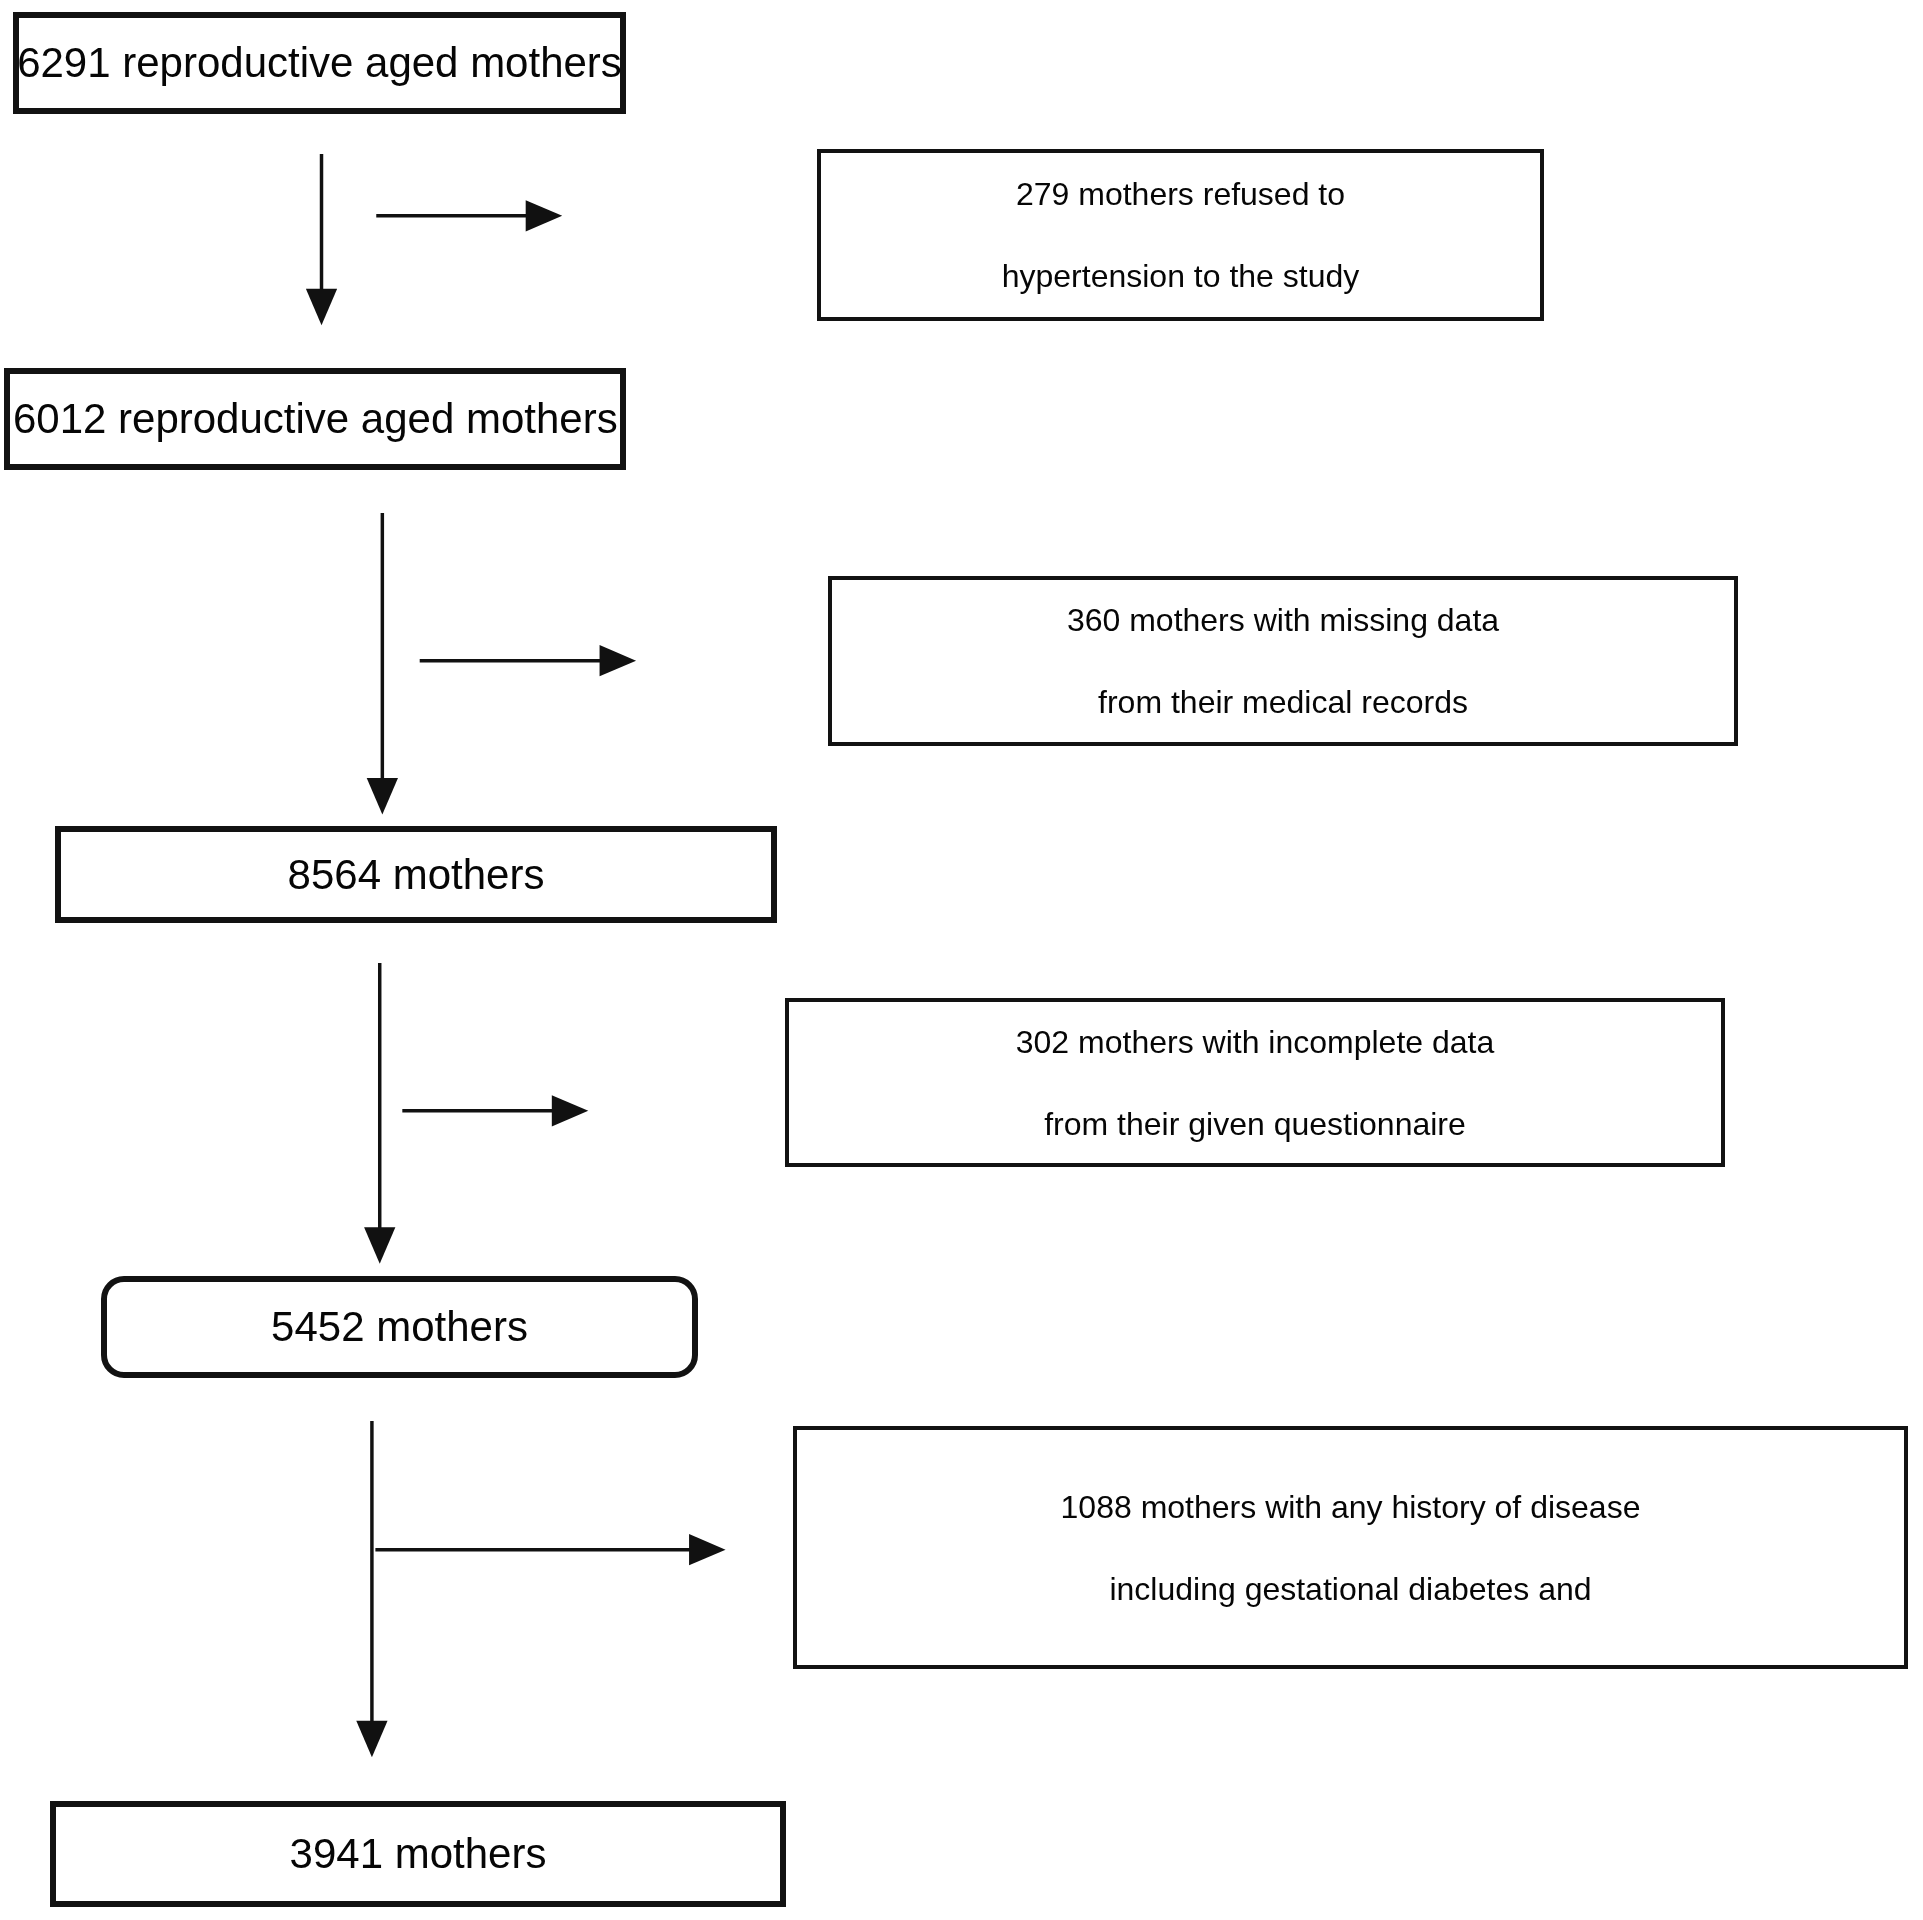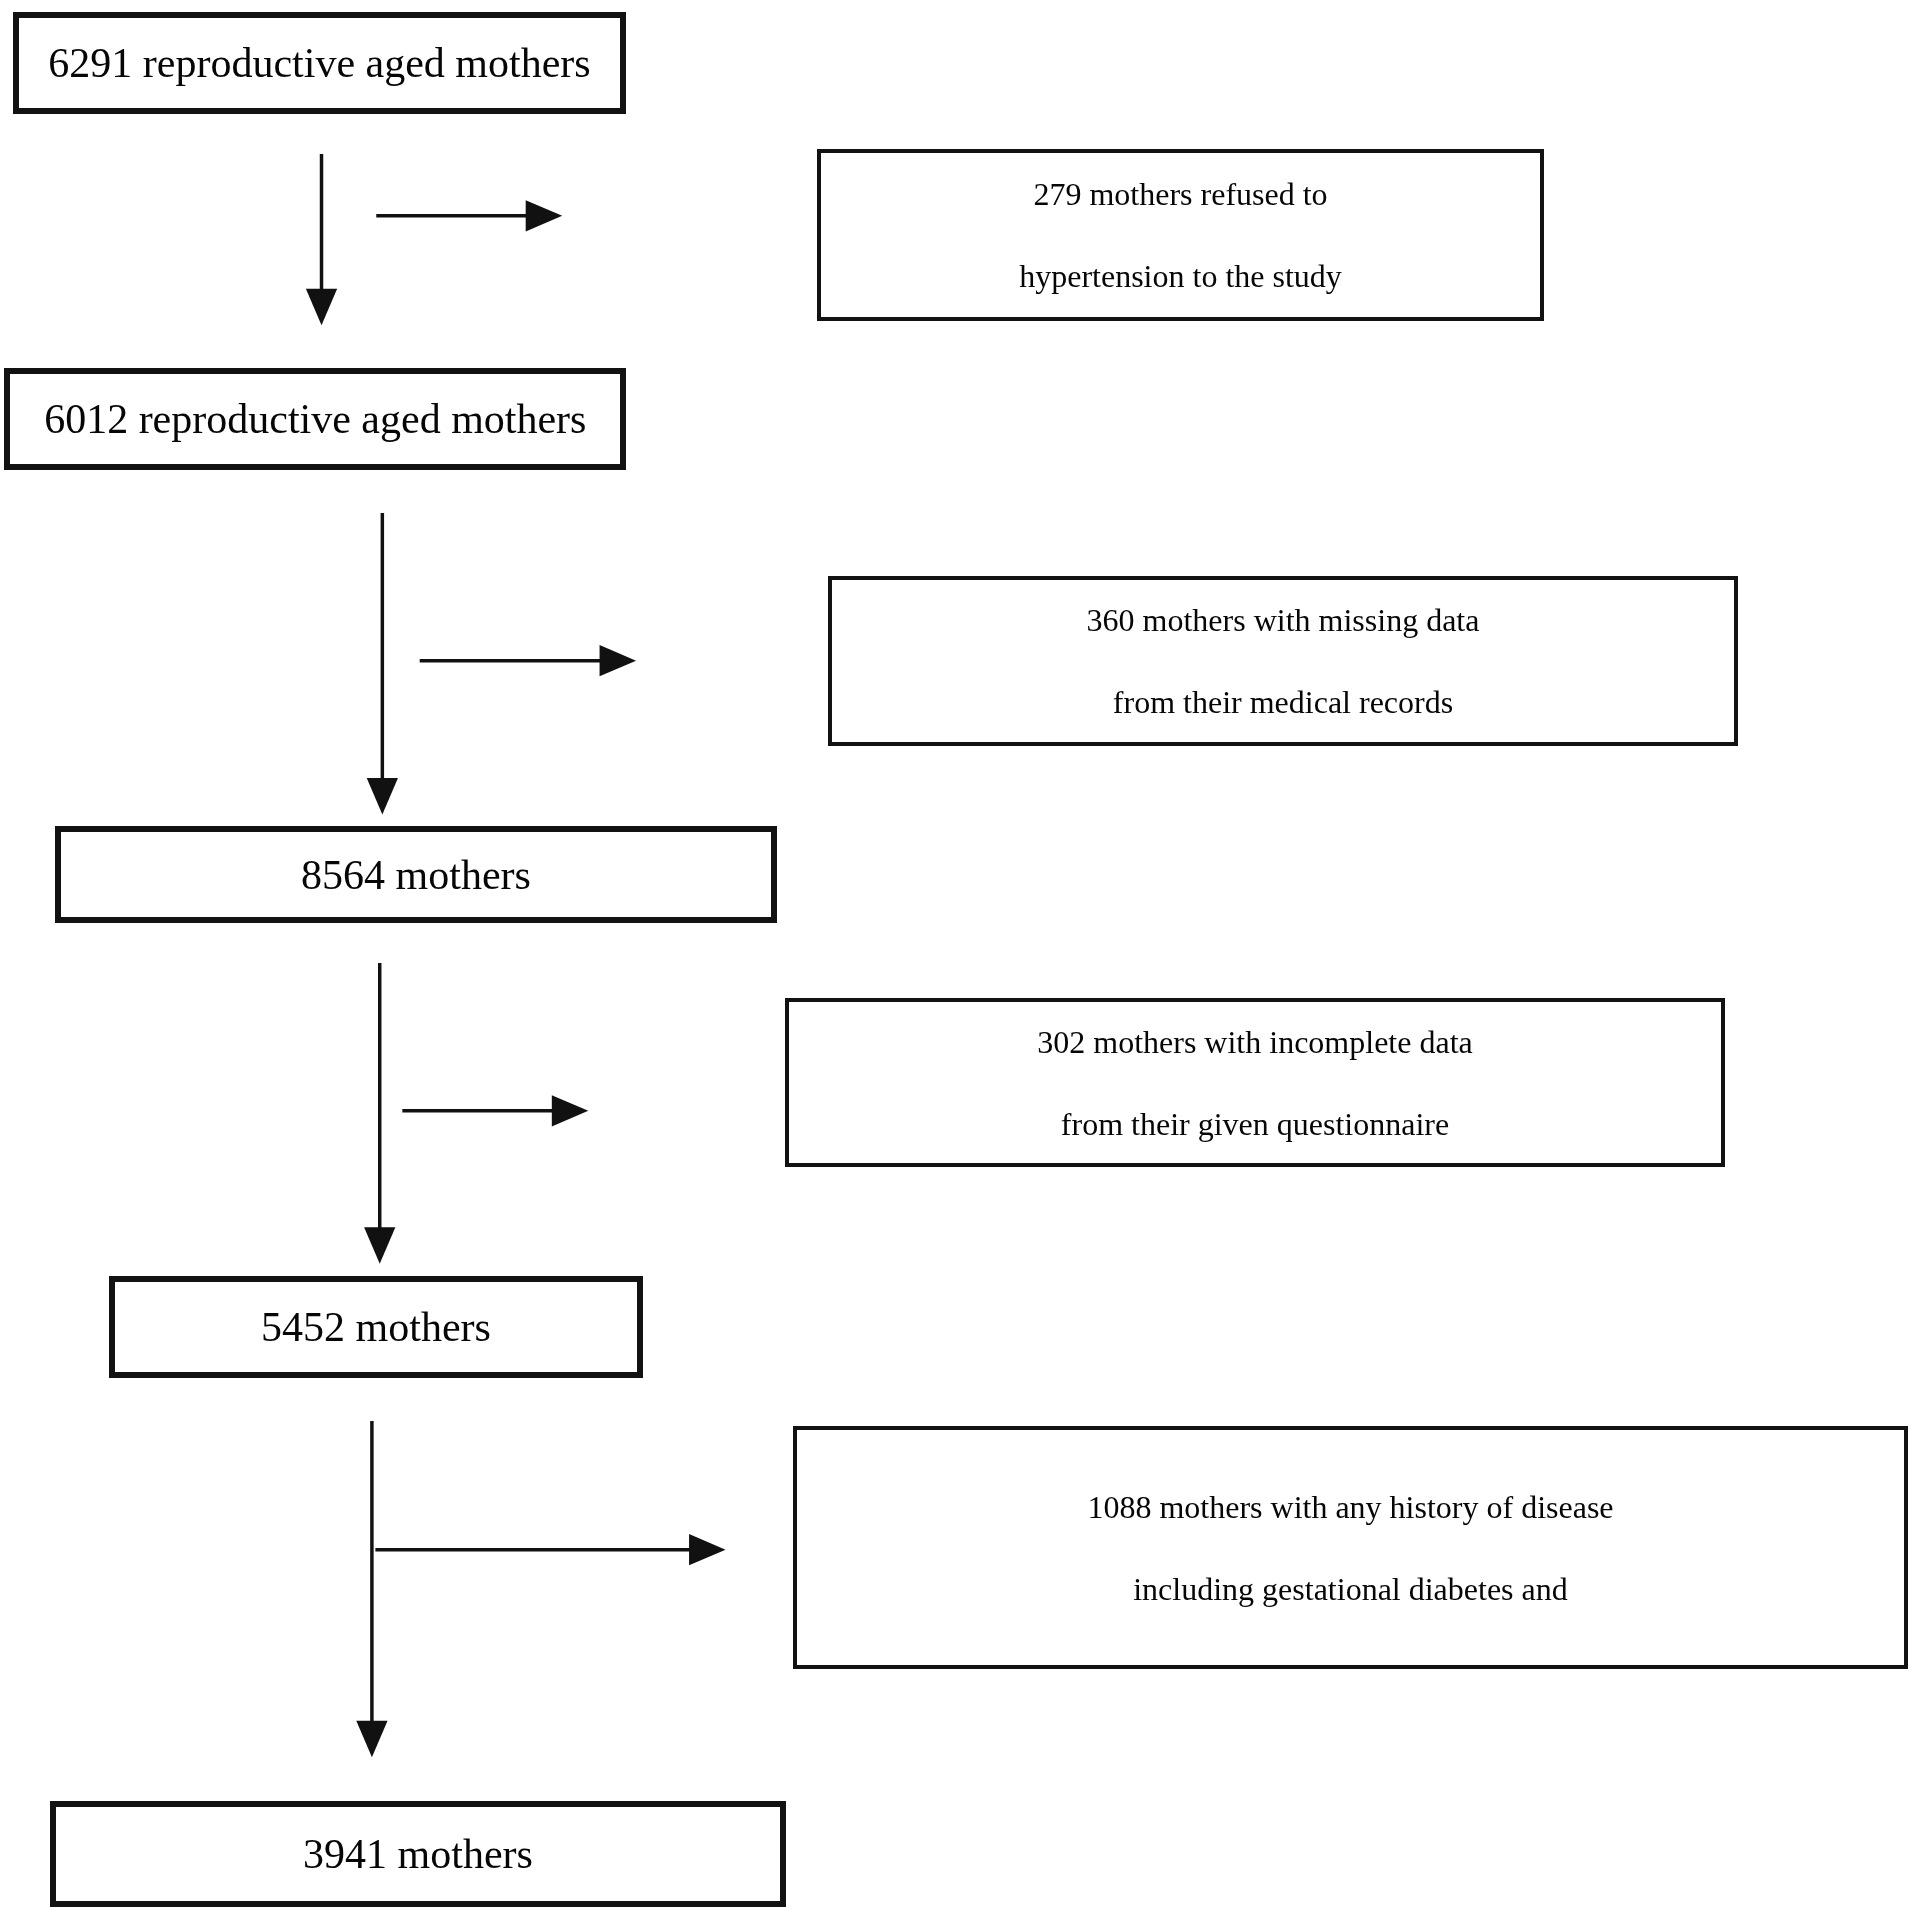--- a/index.html
+++ b/index.html
@@ -5,21 +5,21 @@
   html, body {
     margin: 0;
     padding: 0;
     background: #ffffff;
   }
   .canvas {
     position: relative;
     width: 1923px;
     height: 1921px;
     background: #ffffff;
-    font-family: Liberation Serif, serif;
+    font-family: Liberation Sans, sans-serif;
     color: #060606;
     overflow: hidden;
   }
   .arrows {
     position: absolute;
     left: 0;
     top: 0;
     width: 1923px;
     height: 1921px;
     z-index: 0;
@@ -104,21 +104,21 @@
   </div>
 
   <div class="fbox main" style="left:4.3px; top:368px; width:622px; height:102px;">
     <div class="tline">6012 reproductive aged mothers</div>
   </div>
 
   <div class="fbox main" style="left:55px; top:826px; width:722px; height:97px;">
     <div class="tline">8564 mothers</div>
   </div>
 
-  <div class="fbox main" style="left:109px; top:1276px; width:534px; height:102px;">
+  <div class="fbox main" style="left:101px; top:1276px; width:597px; height:102px;border-radius:23px;">
     <div class="tline">5452 mothers</div>
   </div>
 
   <div class="fbox main" style="left:50px; top:1801px; width:736px; height:106px;">
     <div class="tline">3941 mothers</div>
   </div>
 
   <div class="fbox side" style="left:817px; top:149px; width:727px; height:172px;">
     <div class="tline">279 mothers refused to</div>
     <div class="tline">hypertension to the study</div>

